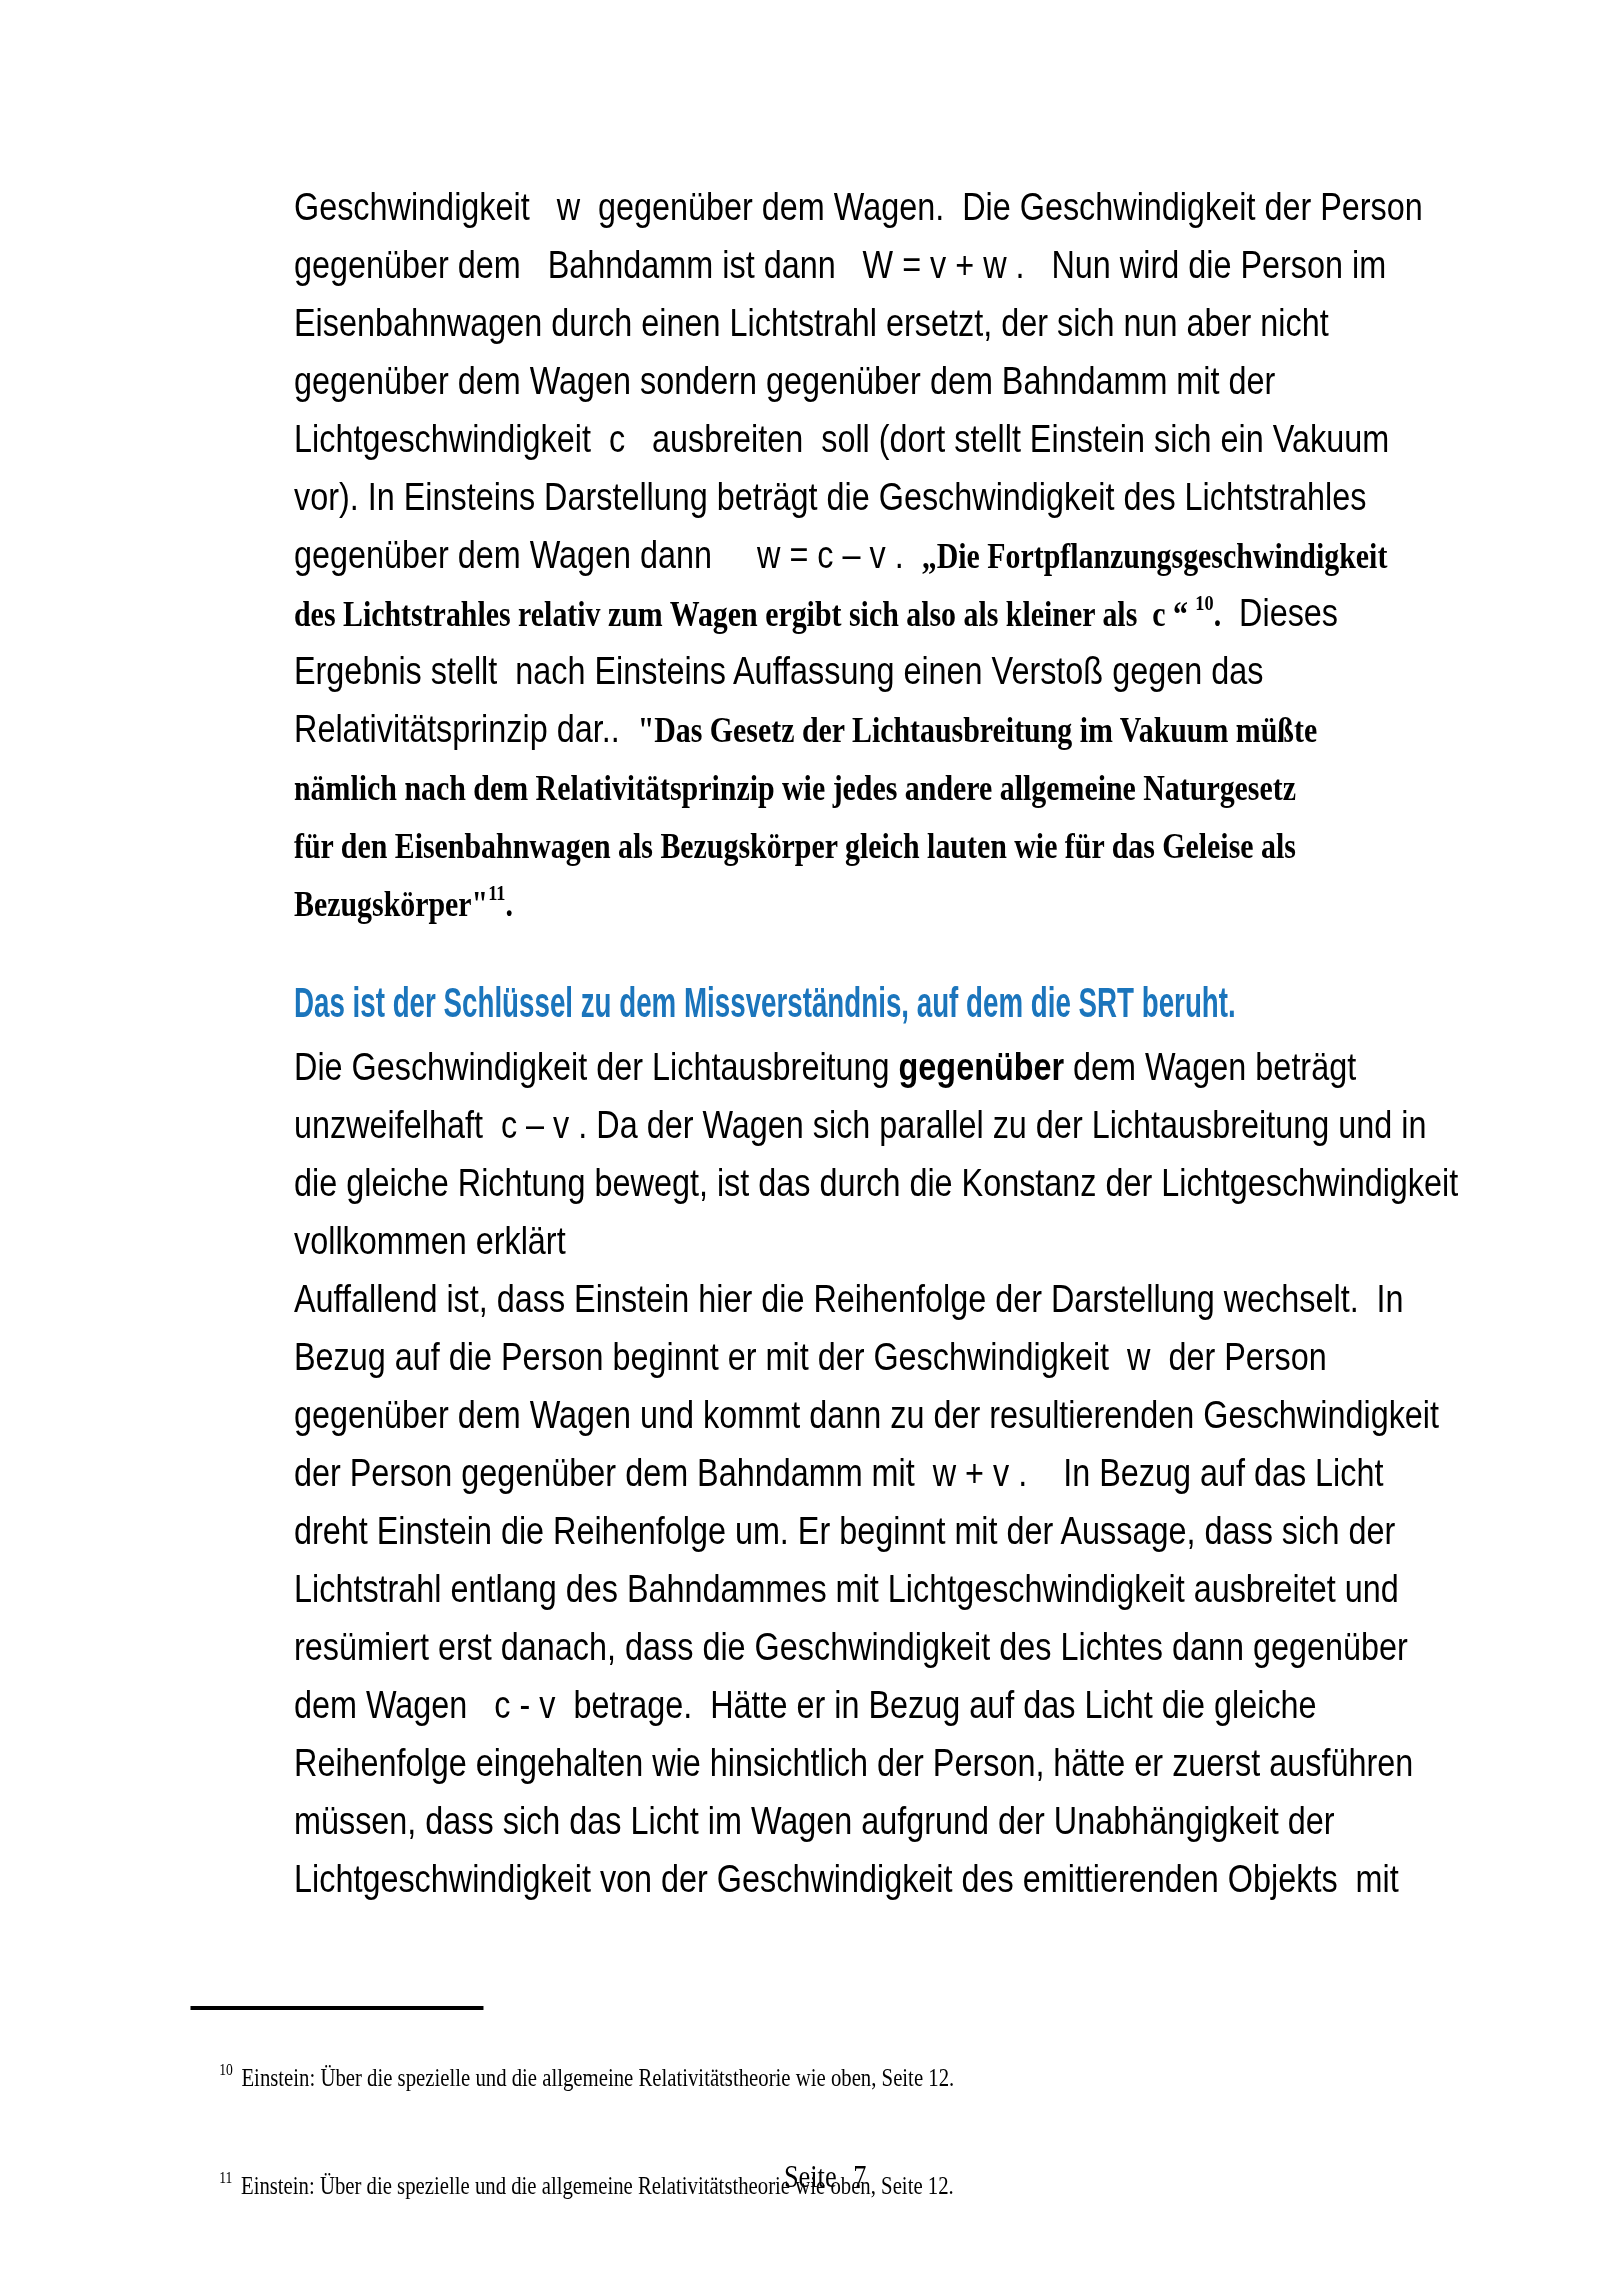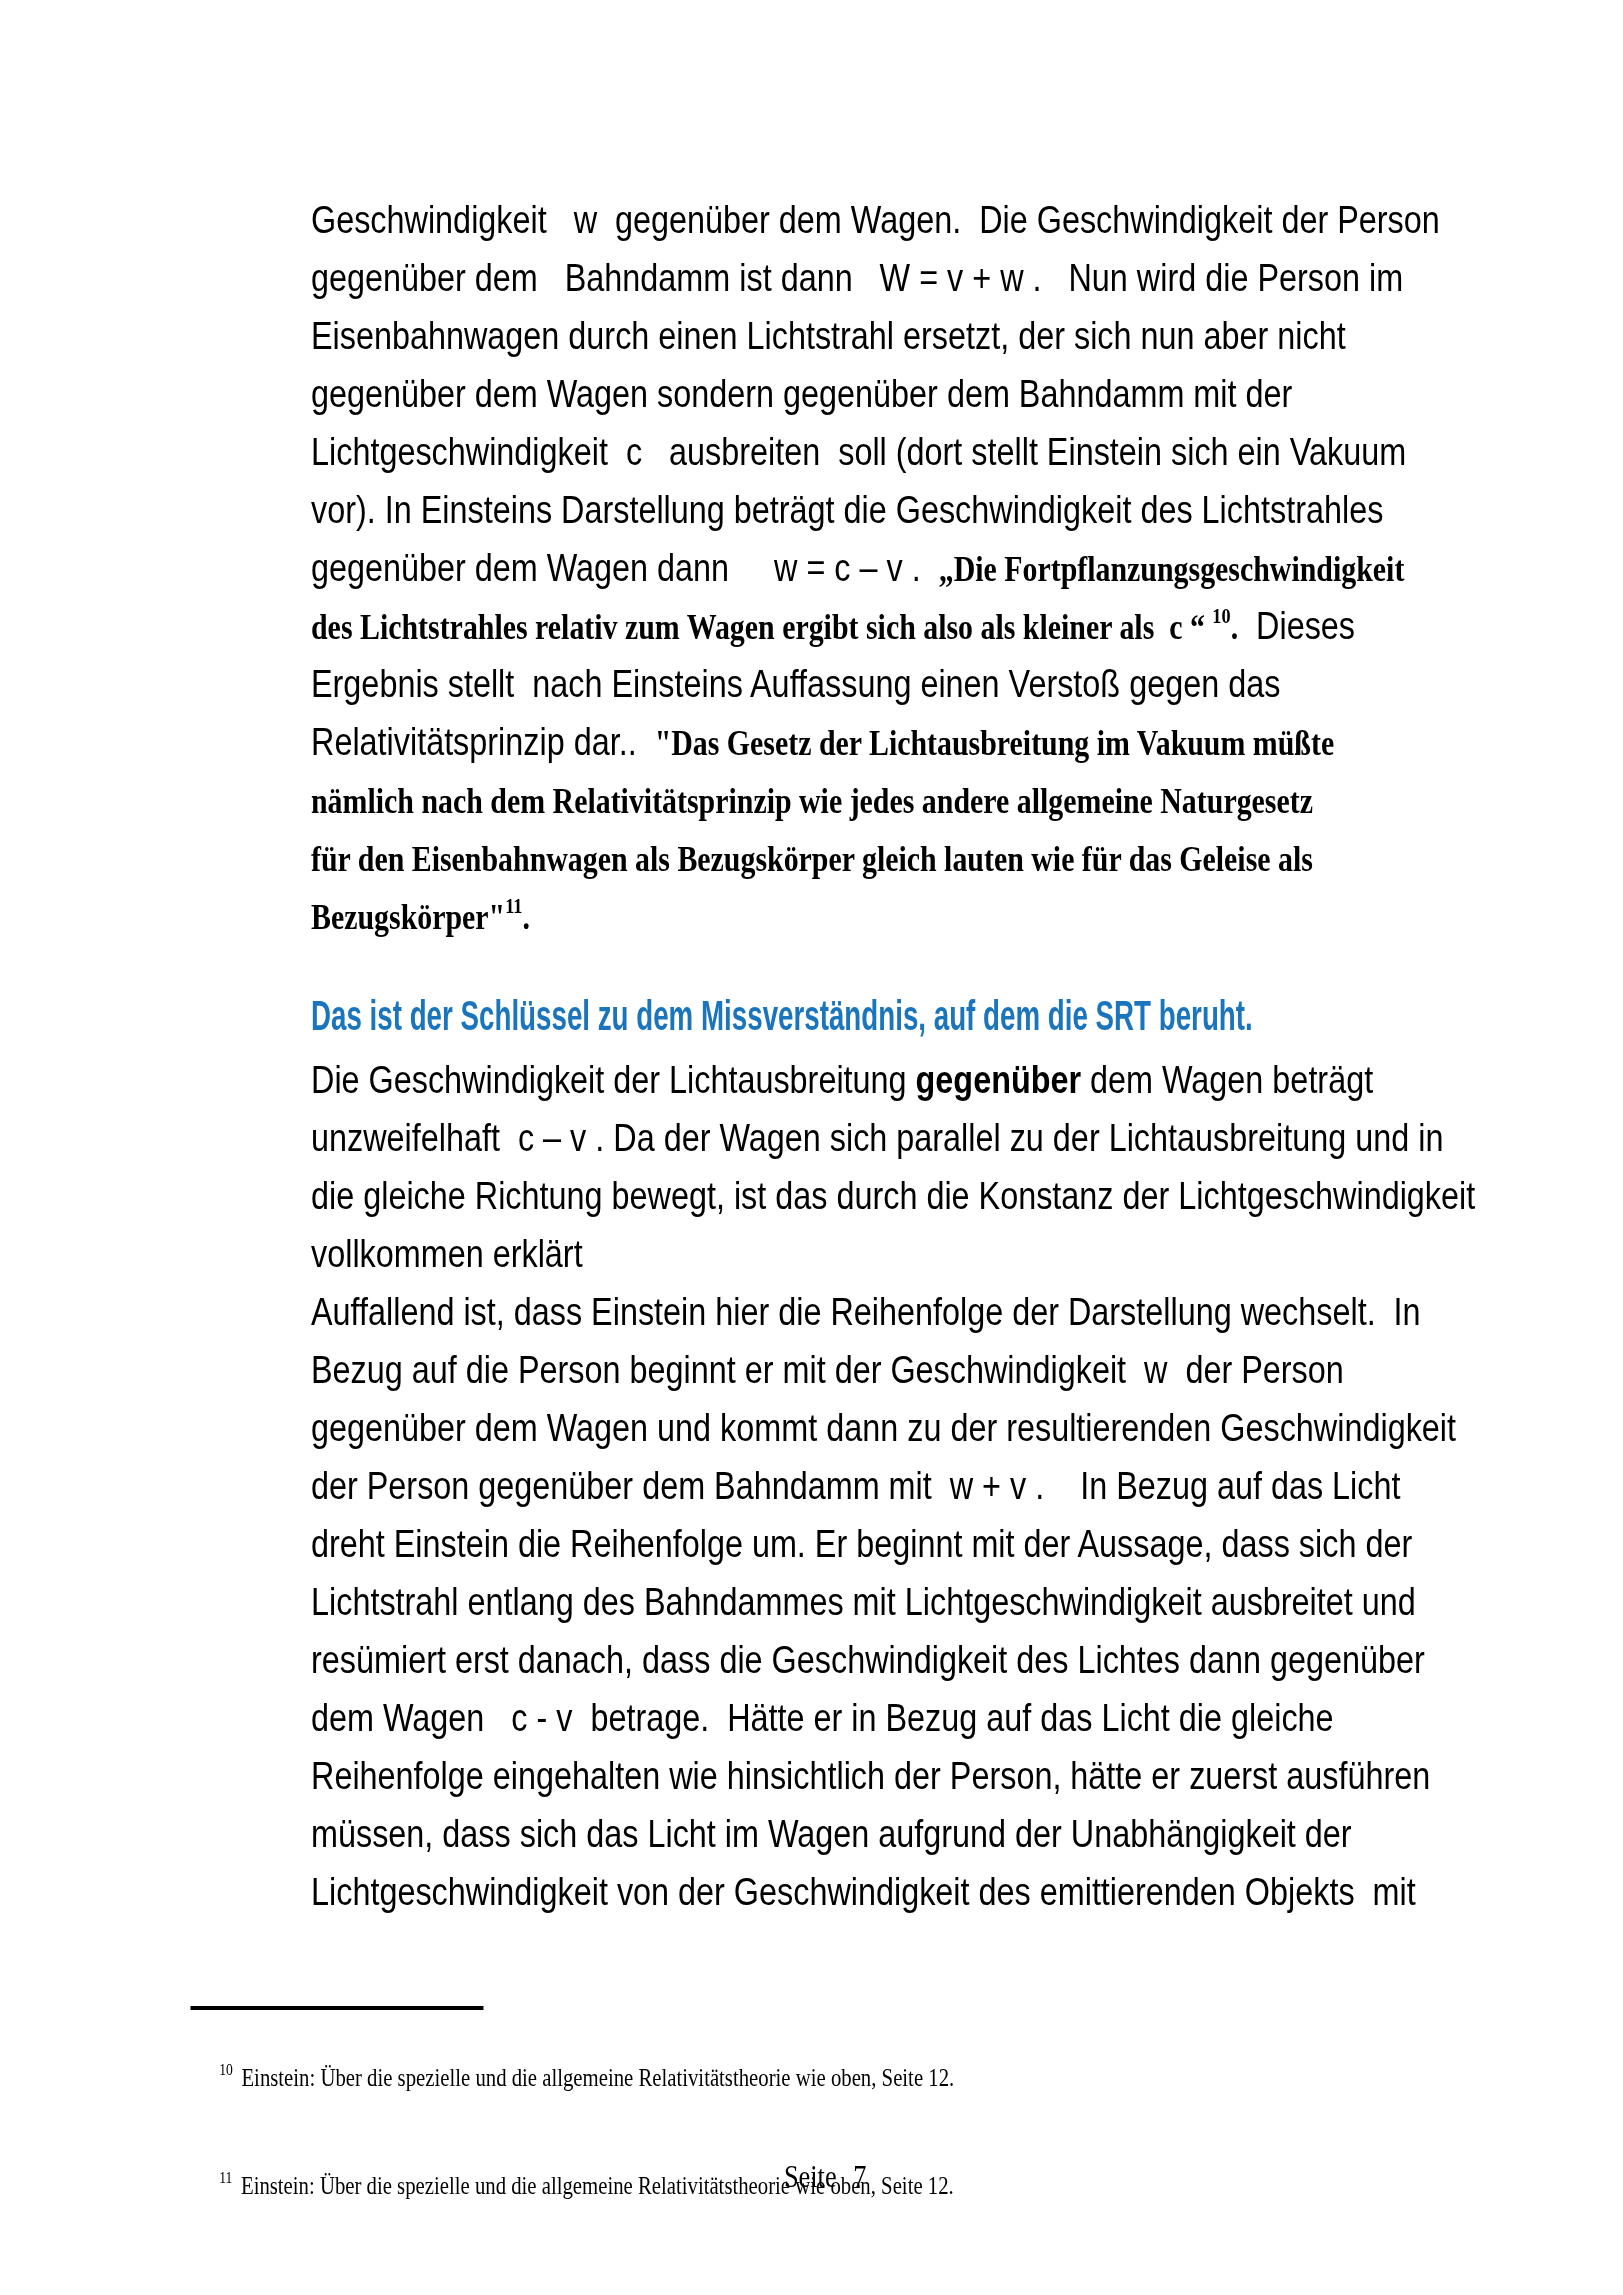--- a/index.html
+++ b/index.html
@@ -7,21 +7,21 @@
   .page{
     position:relative;
     width:1624px;height:2295px;
     background:#ffffff;
     overflow:hidden;
     color:#000;
     font-family:"Liberation Sans","DejaVu Sans",sans-serif;
   }
   
   #text-body{
-    position:absolute;left:294px;top:191px;width:1184px;margin-left:17px;
+    position:absolute;left:294px;top:178px;width:1184px;
   }
   .block{transform:scaleX(0.83);transform-origin:0 0;}
   .block.heading{transform:scaleX(0.645);margin-top:41px;margin-bottom:6.5px;}
   .line{
     height:58px;line-height:58px;
     white-space:pre;font-size:39px;
   }
   .seg-r{font-family:"Liberation Sans","DejaVu Sans",sans-serif;font-weight:400;}
   .seg-b{font-family:"Liberation Sans","DejaVu Sans",sans-serif;font-weight:700;}
   .seg-q{font-family:"Liberation Serif","DejaVu Serif",serif;font-weight:700;font-size:36px;}

